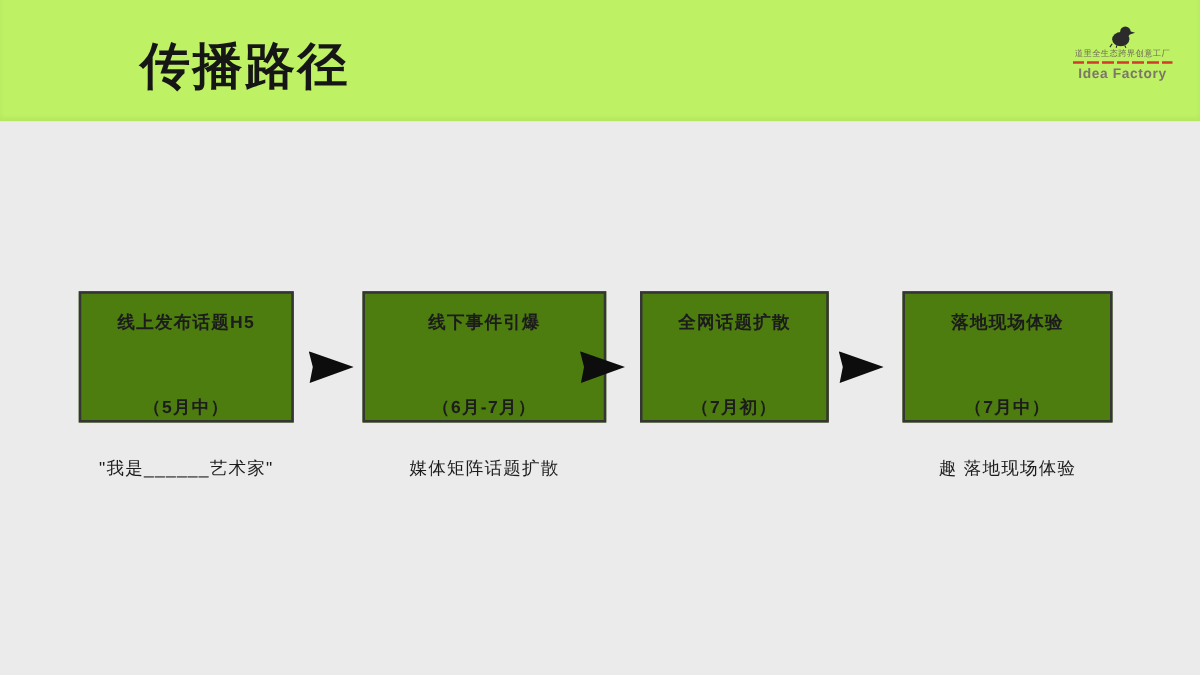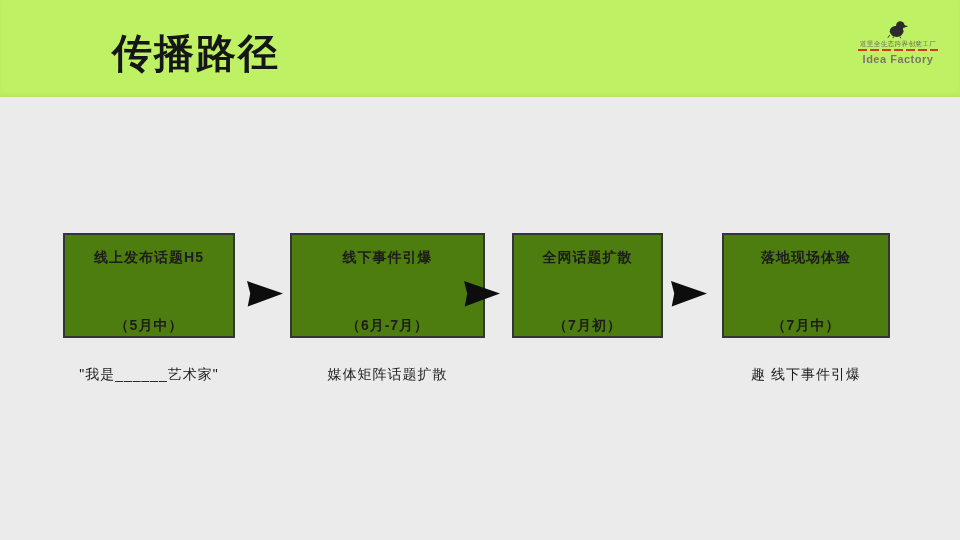--- a/index.html
+++ b/index.html
@@ -122,16 +122,16 @@
   <div class="step step-3">
     <div class="step-title">全网话题扩散</div>
     <div class="step-date">（7月初）</div>
   </div>
 
   <div class="arrow arrow-3"></div>
 
   <div class="step step-4">
     <div class="step-title">落地现场体验</div>
     <div class="step-date">（7月中）</div>
-    <div class="step-note">趣 线下事件引爆</div>
+    <div class="step-note">趣 落地现场体验</div>
   </div>
 
 </div>
 
 </body></html>

